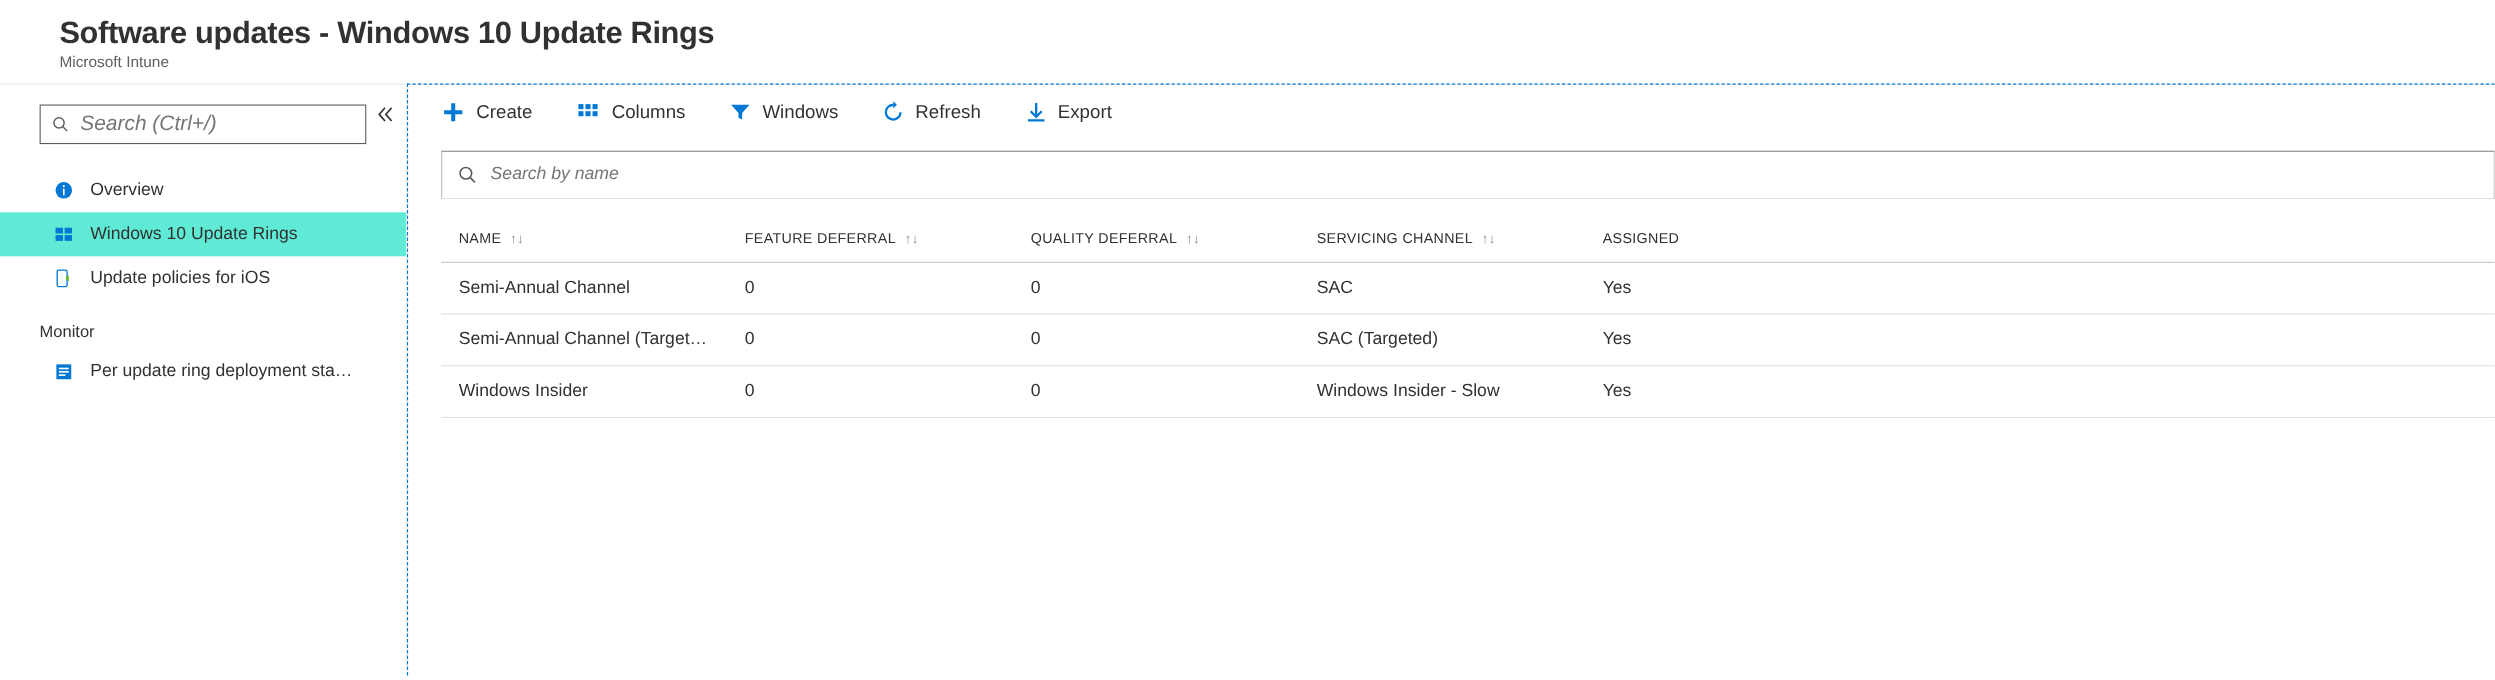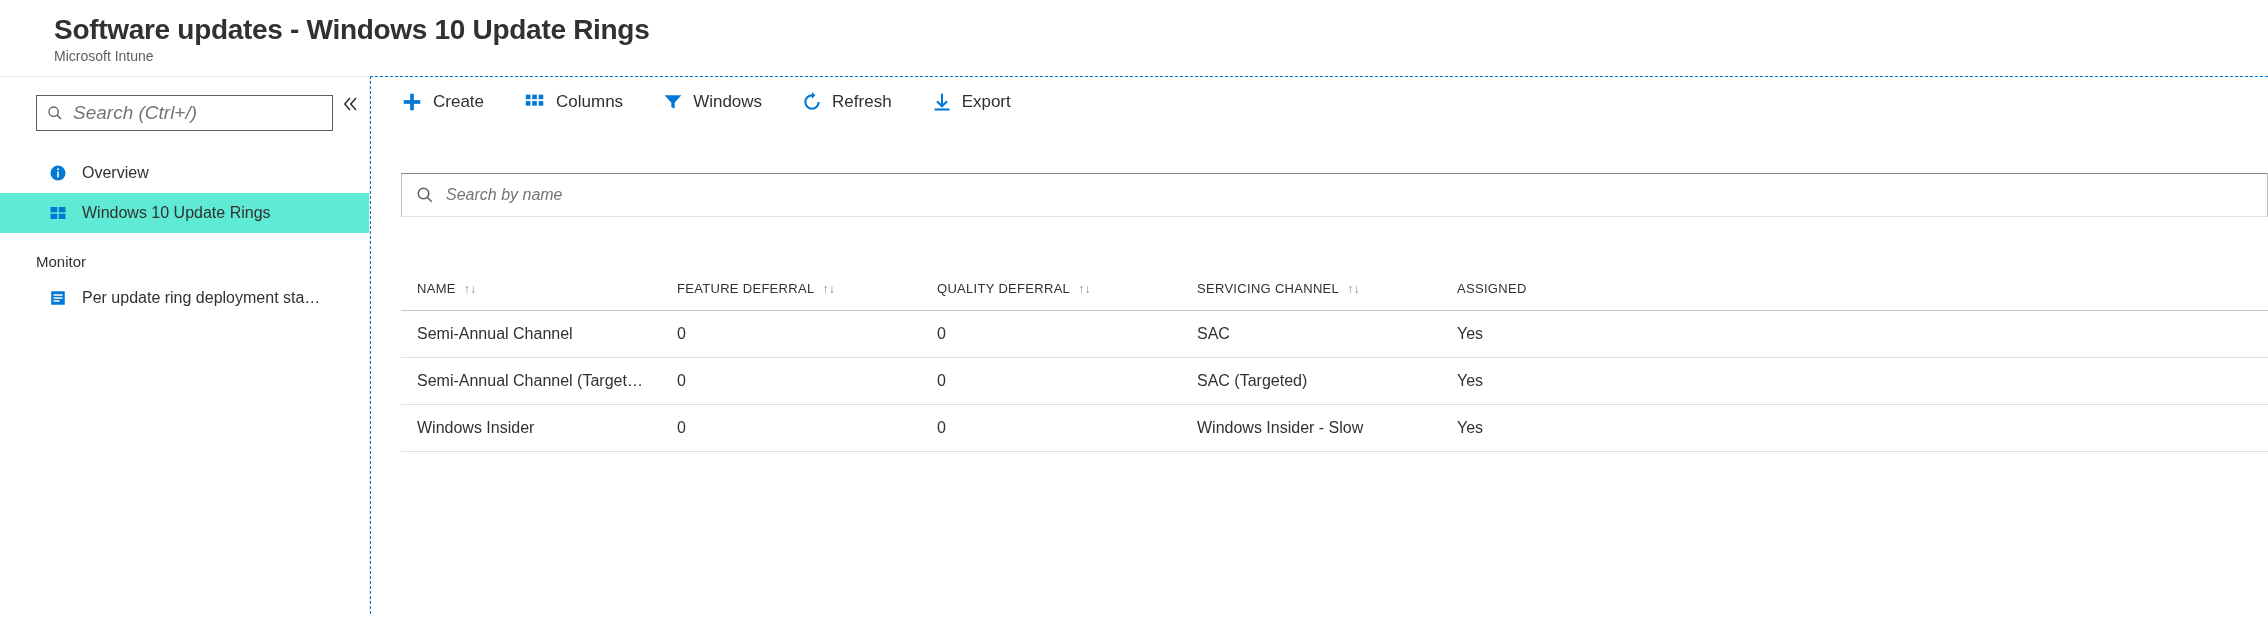--- a/index.html
+++ b/index.html
@@ -95,21 +95,20 @@
   }
   .main {
     flex: 1;
     border-left: 1px dashed #0078d4;
     border-top: 1px dashed #0078d4;
     margin-top: -1px;
     position: relative;
     display: flex;
     flex-direction: column;
     min-width: 0;
-    gap: 36px;
   }
   .toolbar {
     display: flex;
     gap: 40px;
     padding: 14px 30px 16px 30px;
     align-items: center;
   }
   .tool-btn {
     display: flex;
     align-items: center;
@@ -224,20 +223,29 @@
         <svg width="18" height="18" viewBox="0 0 24 24">
             <rect x="2" y="4" width="9" height="7" fill="#0078d4"></rect>
             <rect x="13" y="4" width="9" height="7" fill="#0078d4"></rect>
             <rect x="2" y="13" width="9" height="7" fill="#0078d4"></rect>
             <rect x="13" y="13" width="9" height="7" fill="#0078d4"></rect>
           </svg>
       </span>
       <span class="label">Windows 10 Update Rings</span>
     </div>
 
+    <div class="nav-item">
+      <span class="icon-slot">
+        <svg width="18" height="18" viewBox="0 0 24 24">
+            <rect x="4" y="2" width="12" height="20" rx="2" fill="none" stroke="#0078d4" stroke-width="1.6"></rect>
+            <path d="M14 12 l4 -4 v8 z" fill="#6bb700"></path>
+          </svg>
+      </span>
+      <span class="label">Update policies for iOS</span>
+    </div>
 
     <div class="nav-group-title">Monitor</div>
 
     <div class="nav-item">
       <span class="icon-slot">
         <svg width="18" height="18" viewBox="0 0 24 24">
             <rect x="3" y="3" width="18" height="18" fill="#0078d4"></rect>
             <rect x="6" y="7" width="12" height="2" fill="#fff"></rect>
             <rect x="6" y="11" width="12" height="2" fill="#fff"></rect>
             <rect x="6" y="15" width="8" height="2" fill="#fff"></rect>

